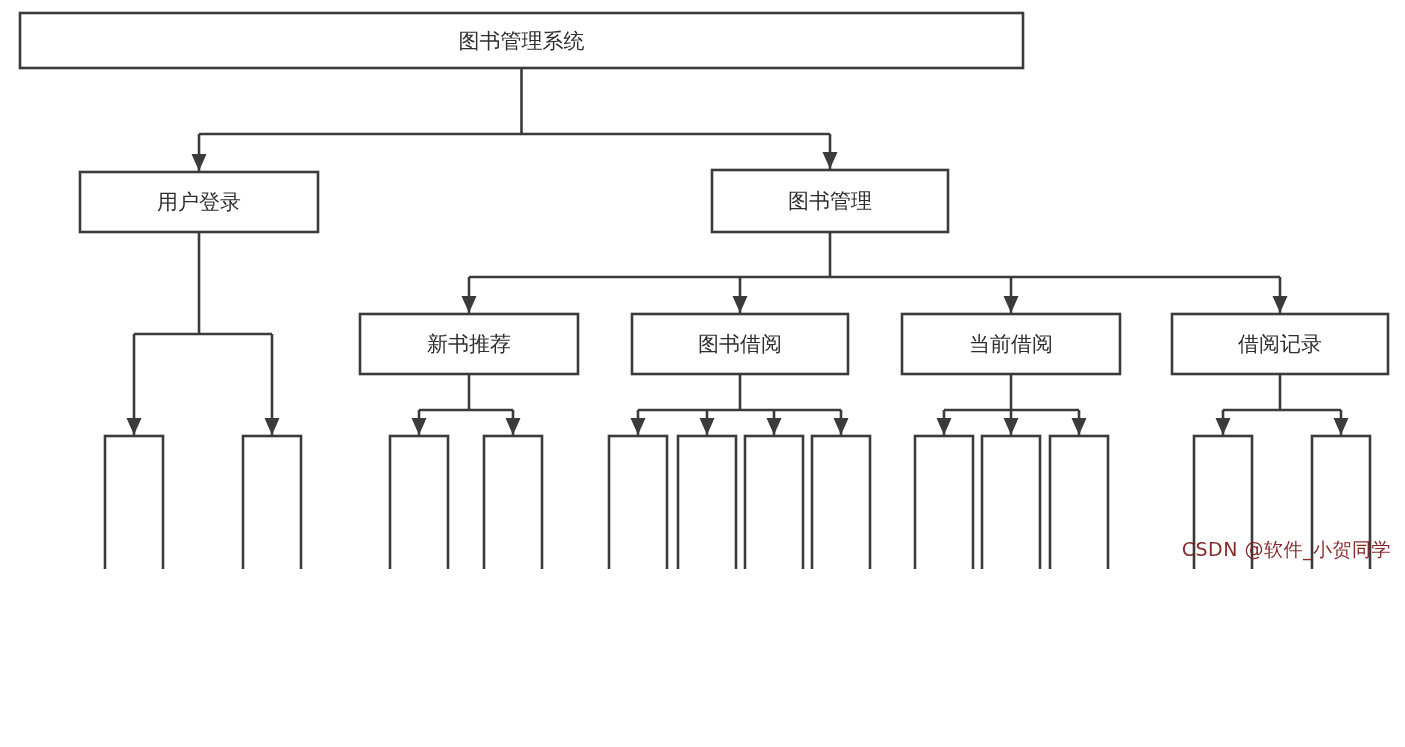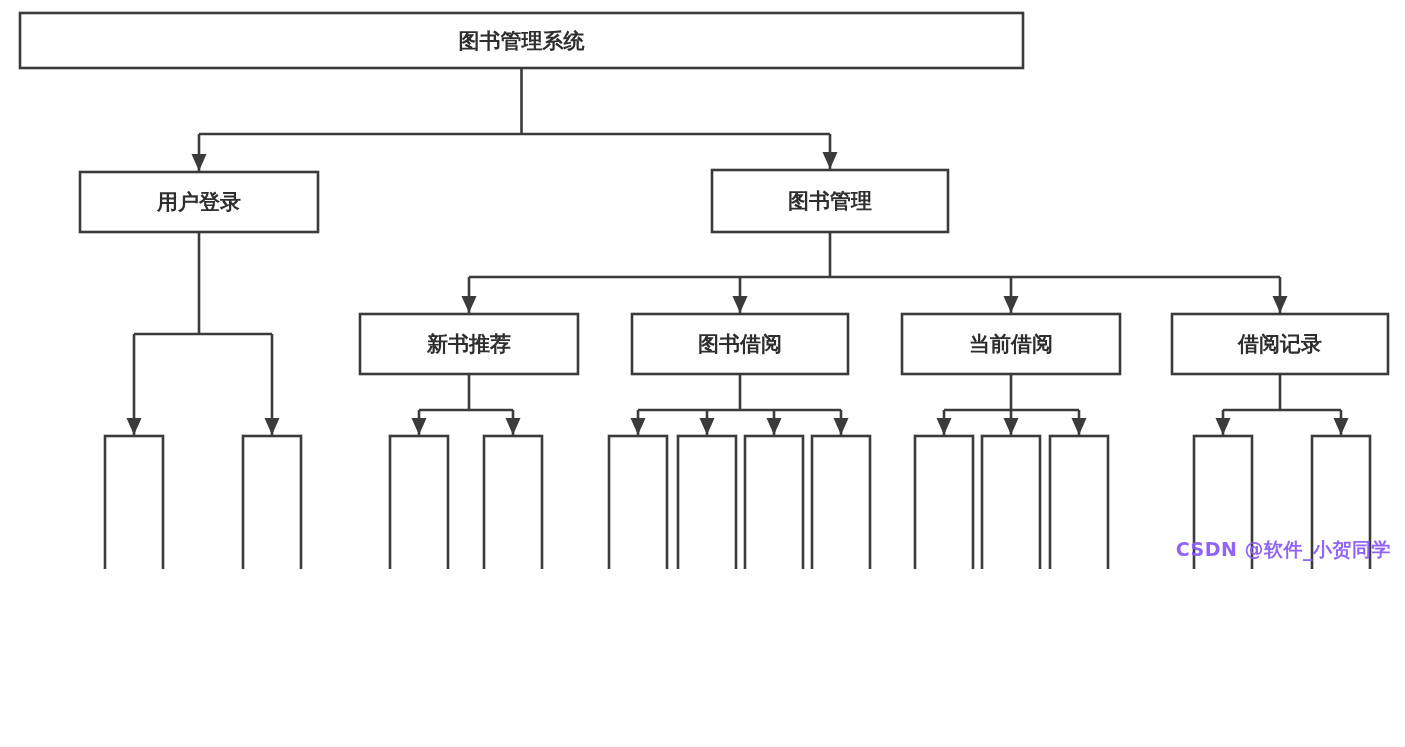--- a/index.html
+++ b/index.html
@@ -10,21 +10,20 @@
   }
   body {
     font-family: "Liberation Sans", "DejaVu Sans", sans-serif;
   }
   #diagram-root {
     position: relative;
     width: 1405px;
     height: 569px;
     background: #ffffff;
     overflow: hidden;
-    font-weight: bold;
   }
   svg.diagram-canvas {
     position: absolute;
     left: 0;
     top: 0;
     width: 1405px;
     height: 747px;
     display: block;
   }
   .node-rect {
@@ -61,21 +60,21 @@
     white-space: nowrap;
     text-align: start;
     pointer-events: none;
   }
   .watermark {
     position: absolute;
     right: 14px;
     bottom: 6px;
     font-family: "DejaVu Sans", "Liberation Sans", sans-serif;
     font-size: 19px;
-    color: #8b5cf6;
+    color: #7f1d1d;
     opacity: 0.95;
     white-space: nowrap;
     letter-spacing: 0.5px;
   }
 </style>
 </head>
 <body>
 
 <div id="diagram-root">
 

